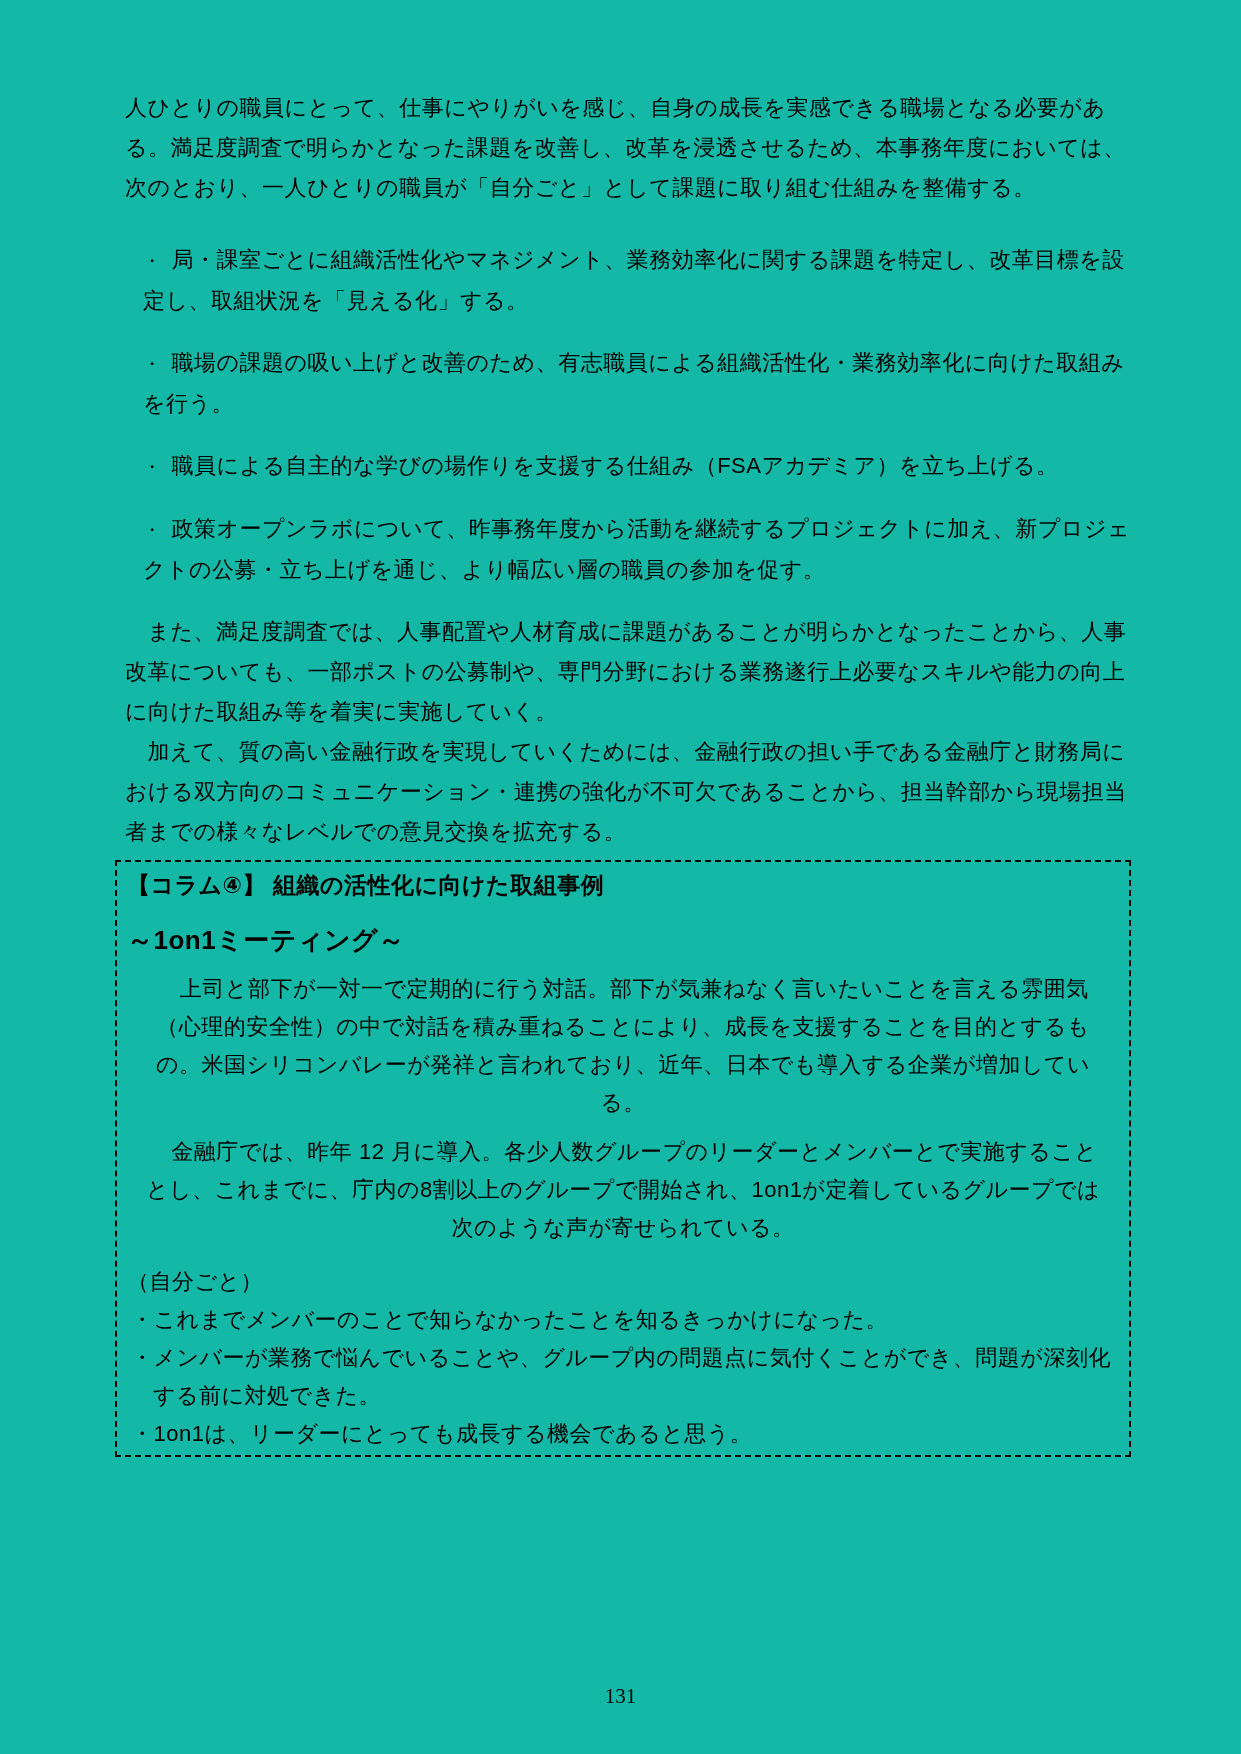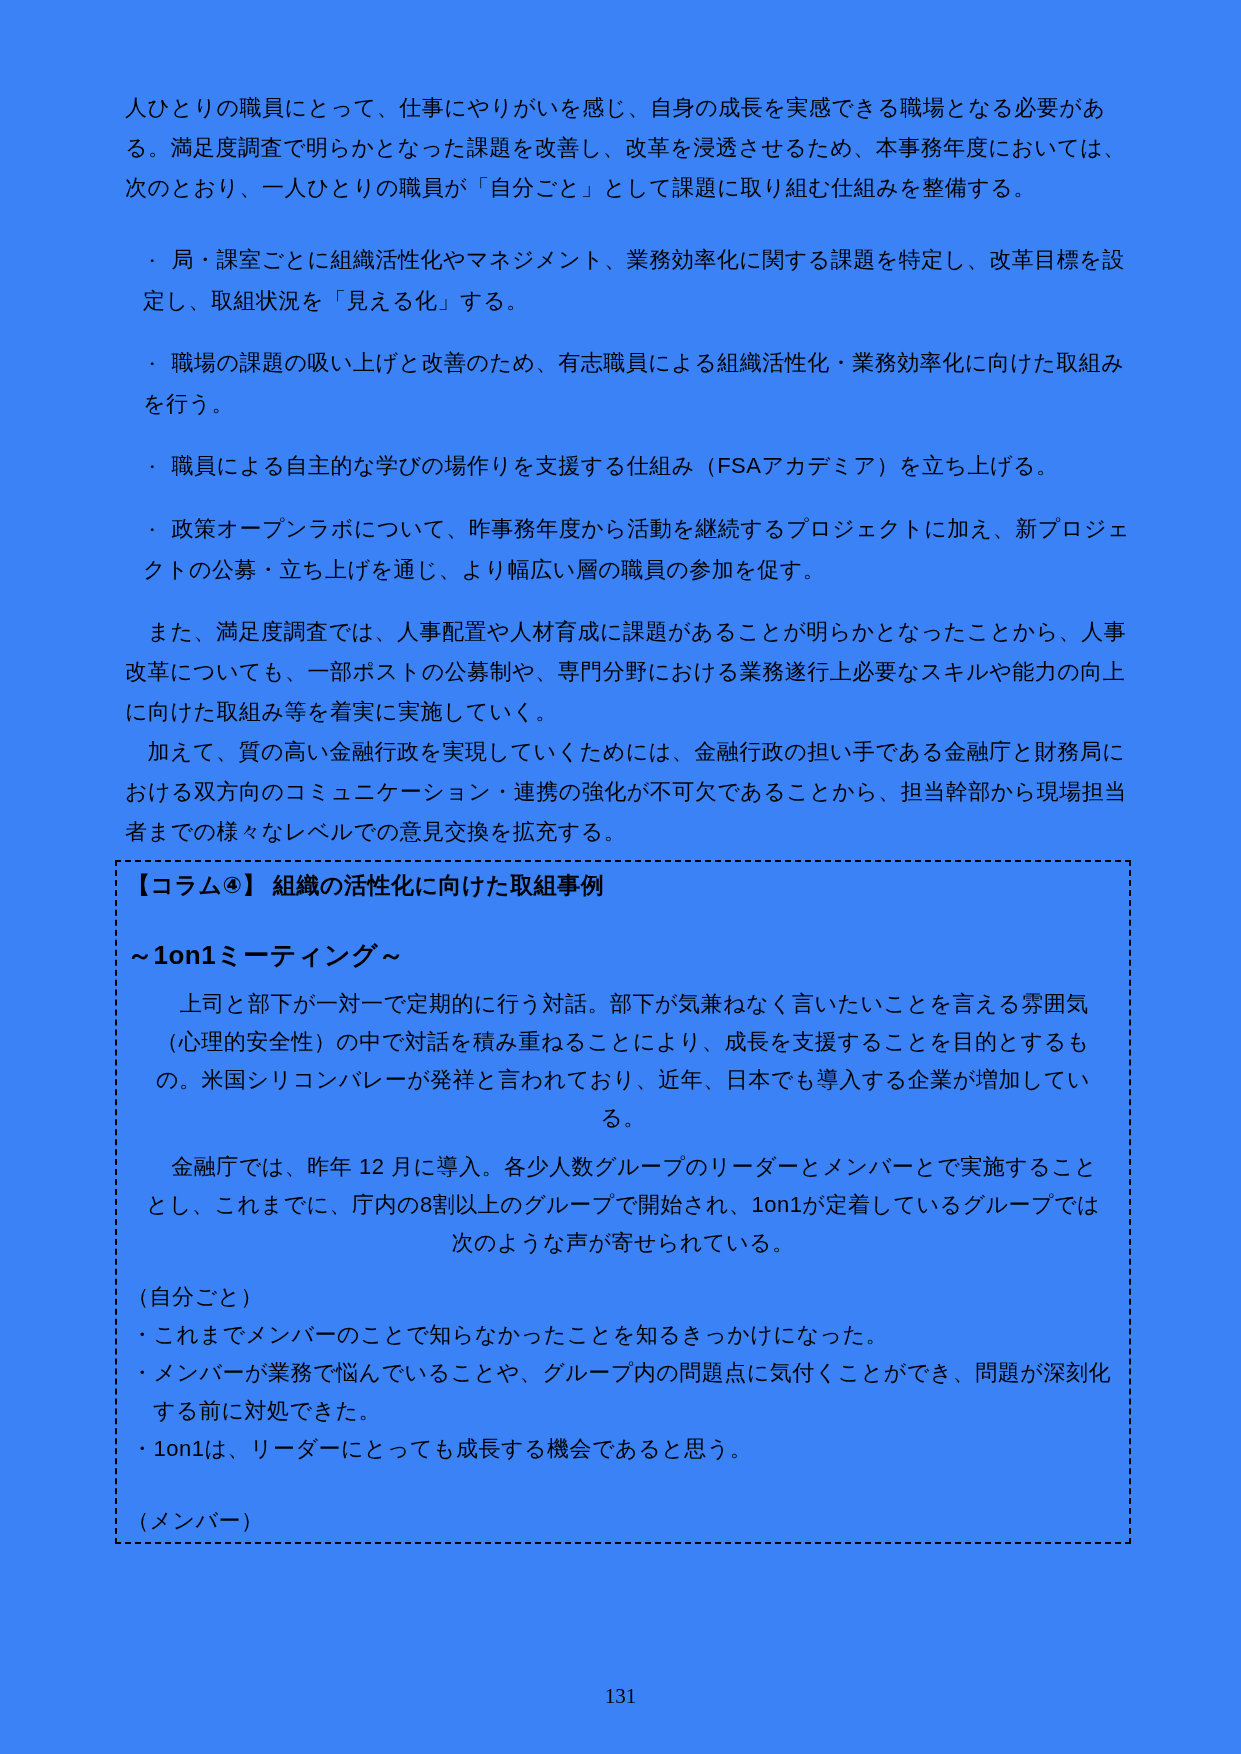--- a/index.html
+++ b/index.html
@@ -12,21 +12,21 @@
     height: 1754px;
     position: relative;
     overflow: hidden;
     color: #000000;
     font-family: "Liberation Sans", "DejaVu Sans", sans-serif;
   }
   .page {
     position: relative;
     width: 1241px;
     height: 1754px;
-    background: #3b82f6;
+    background: #14b8a6;
   }
   .content {
     position: absolute;
     left: 125px;
     top: 88px;
     width: 1012px;
     font-size: 22px;
     line-height: 40px;
     letter-spacing: 0.5px;
   }
@@ -52,21 +52,21 @@
     width: 1016px;
     margin-left: -10px;
     margin-top: 8px;
     border: 2px dashed #000000;
     padding: 4px 10px 2px 10px;
     line-height: 38px;
   }
   .box-title {
     font-weight: bold;
     font-size: 23px;
-    margin-bottom: 32px;
+    margin-bottom: 17px;
   }
   .box-subtitle {
     font-weight: bold;
     font-size: 26px;
   }
   p.box-para { margin: 11px; text-align: center; }
   .box-label { margin-top: 16px; }
   .box-label.big-gap { margin-top: 34px; }
   .box-item {
     padding-left: 26px;
@@ -105,19 +105,18 @@
       <div class="box-title">【コラム④】 組織の活性化に向けた取組事例</div>
       <div class="box-subtitle">～1on1ミーティング～</div>
       <p class="box-para">　上司と部下が一対一で定期的に行う対話。部下が気兼ねなく言いたいことを言える雰囲気（心理的安全性）の中で対話を積み重ねることにより、成長を支援することを目的とするもの。米国シリコンバレーが発祥と言われており、近年、日本でも導入する企業が増加している。</p>
       <p class="box-para">　金融庁では、昨年 12 月に導入。各少人数グループのリーダーとメンバーとで実施することとし、これまでに、庁内の8割以上のグループで開始され、1on1が定着しているグループでは次のような声が寄せられている。</p>
 
       <div class="box-label">（自分ごと）</div>
       <div class="box-item">・これまでメンバーのことで知らなかったことを知るきっかけになった。</div>
       <div class="box-item">・メンバーが業務で悩んでいることや、グループ内の問題点に気付くことができ、問題が深刻化する前に対処できた。</div>
       <div class="box-item">・1on1は、リーダーにとっても成長する機会であると思う。</div>
 
-      <div class="box-label big-gap">（メンバー）</div>
     </div>
 
   </div>
 
   <div class="page-number">131</div>
 </div>
 
 </body></html>

